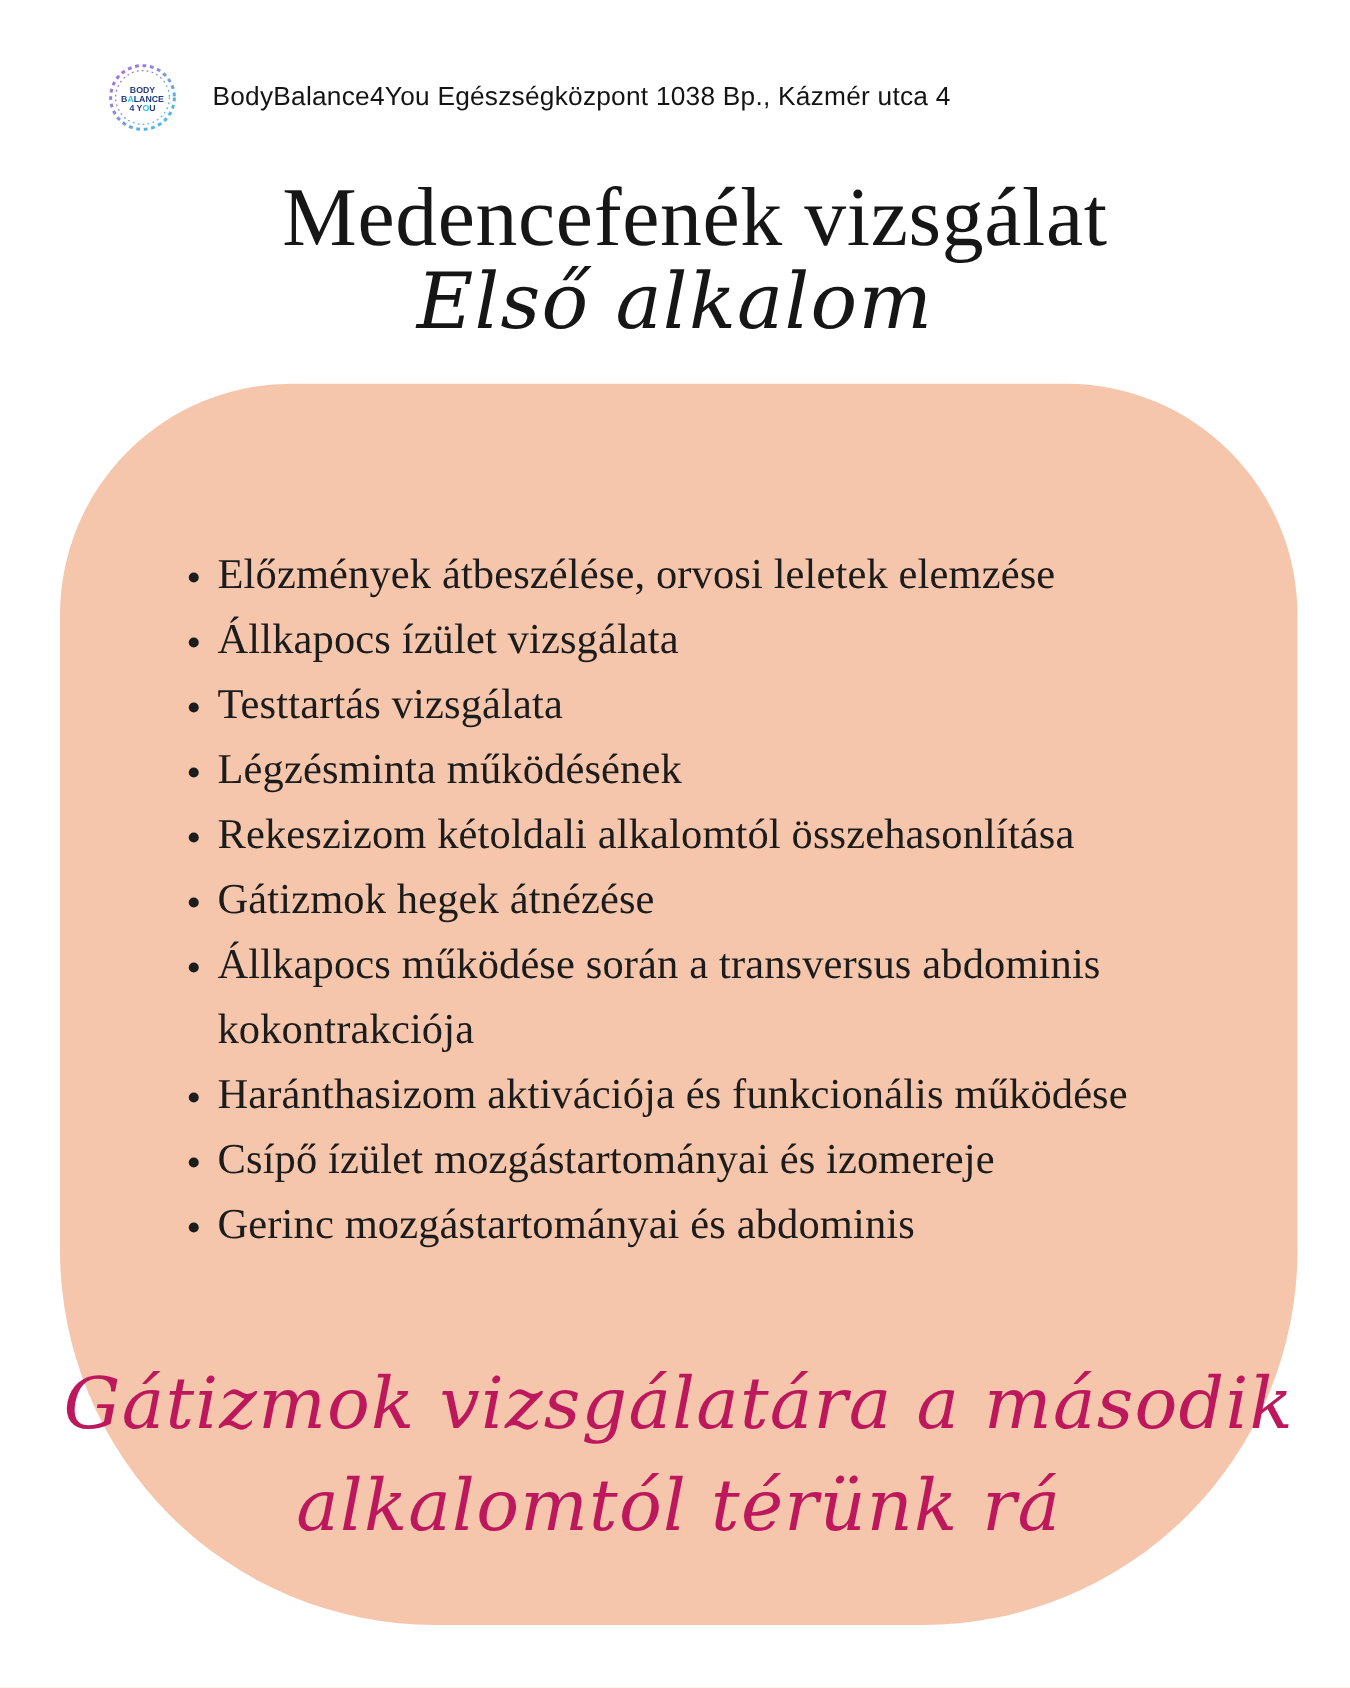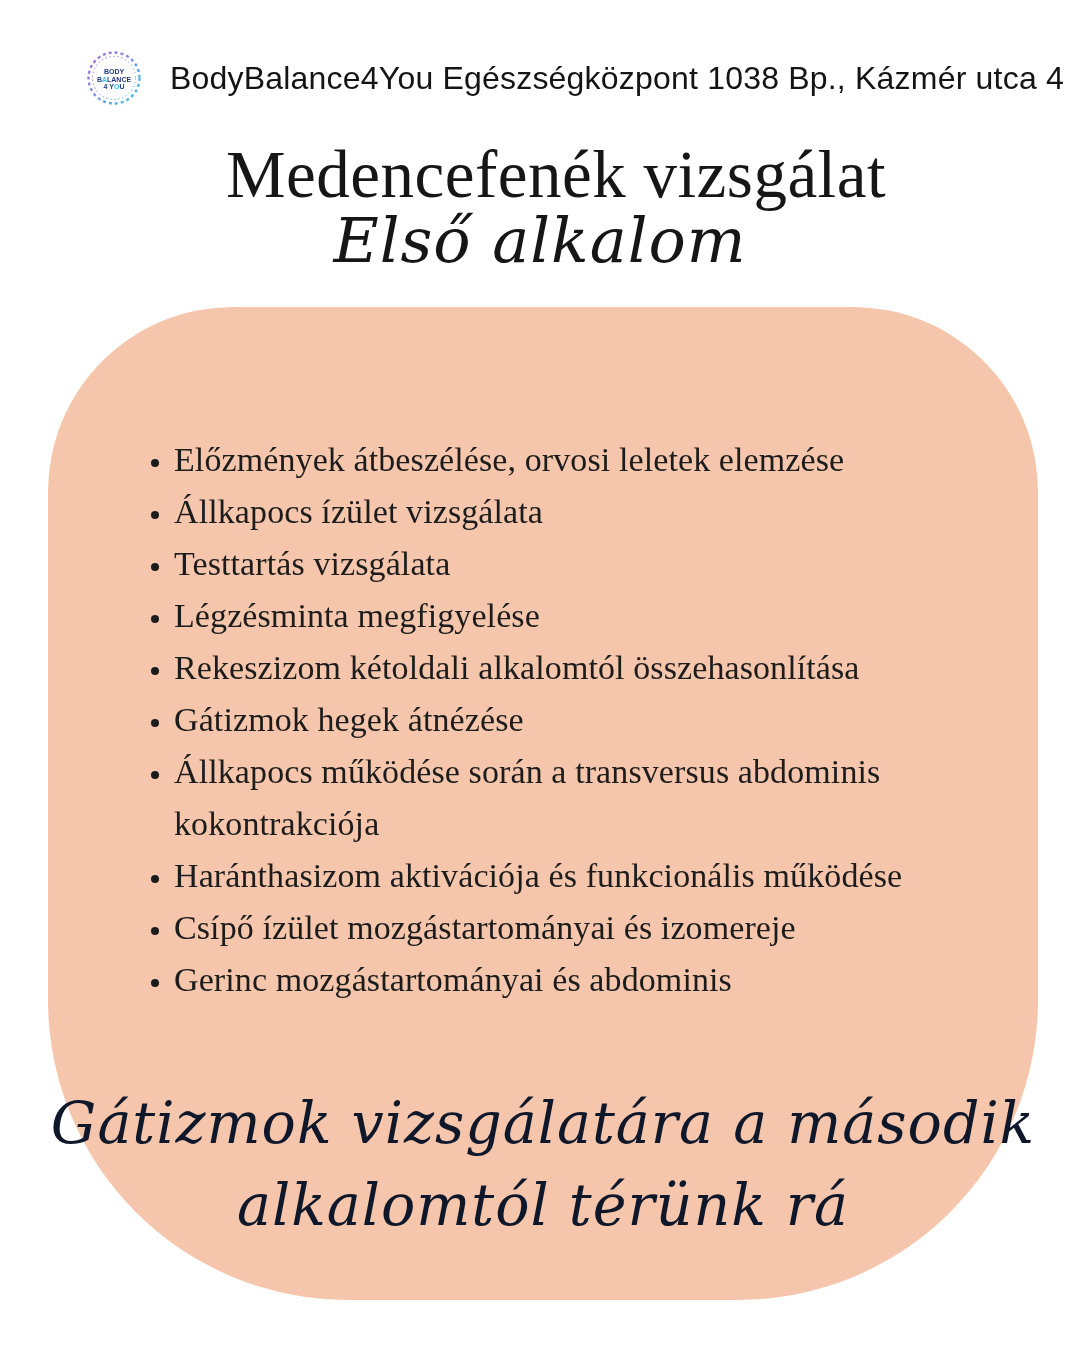--- a/index.html
+++ b/index.html
@@ -23,21 +23,21 @@
     display: flex;
     align-items: center;
     gap: 28px;
   }
   .logo-wrap {
     width: 56px;
     height: 56px;
     flex: 0 0 auto;
   }
   .clinic-line {
-    font-size: 32px;
+    font-size: 21px;
     font-weight: 500;
     color: #141414;
     letter-spacing: 0.2px;
     white-space: nowrap;
   }
   
   .title {
     position: absolute;
     top: 136px;
     left: 0;
@@ -94,21 +94,21 @@
   .footnote {
     position: absolute;
     left: 0;
     top: 775px;
     width: 100%;
     text-align: center;
     font-family: "DejaVu Serif", "Liberation Serif", serif;
     font-style: italic;
     font-size: 57px;
     line-height: 82px;
-    color: #0f172a;
+    color: #be185d;
     letter-spacing: 1px;
   }
 </style>
 </head>
 <body>
 
 <div class="poster">
 
   <div class="header">
     <div class="logo-wrap">
@@ -130,21 +130,21 @@
   </div>
 
   <div class="title">Medencefenék vizsgálat</div>
   <div class="subtitle">Első alkalom</div>
 
   <div class="panel">
     <ul class="checklist">
       <li>Előzmények átbeszélése, orvosi leletek elemzése</li>
       <li>Állkapocs ízület vizsgálata</li>
       <li>Testtartás vizsgálata</li>
-      <li>Légzésminta megfigyelése</li>
+      <li>Légzésminta működésének</li>
       <li>Rekeszizom kétoldali alkalomtól összehasonlítása</li>
       <li>Gátizmok hegek átnézése</li>
       <li>Állkapocs működése során a transversus abdominis kokontrakciója</li>
       <li>Haránthasizom aktivációja és funkcionális működése</li>
       <li>Csípő ízület mozgástartományai és izomereje</li>
       <li>Gerinc mozgástartományai és abdominis</li>
     </ul>
 
     <div class="footnote">
       <div>Gátizmok vizsgálatára a második</div>

